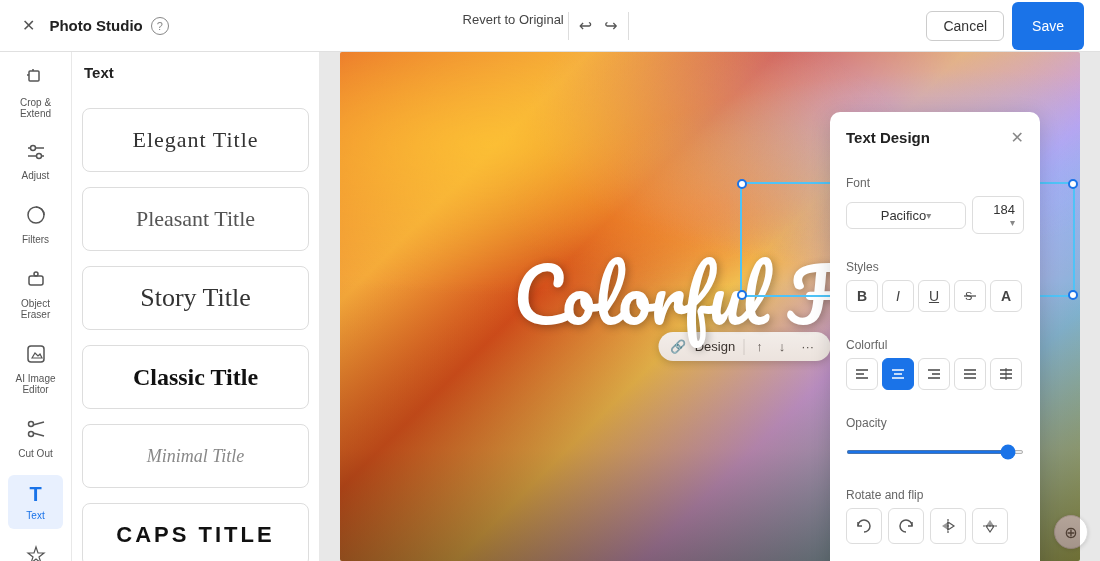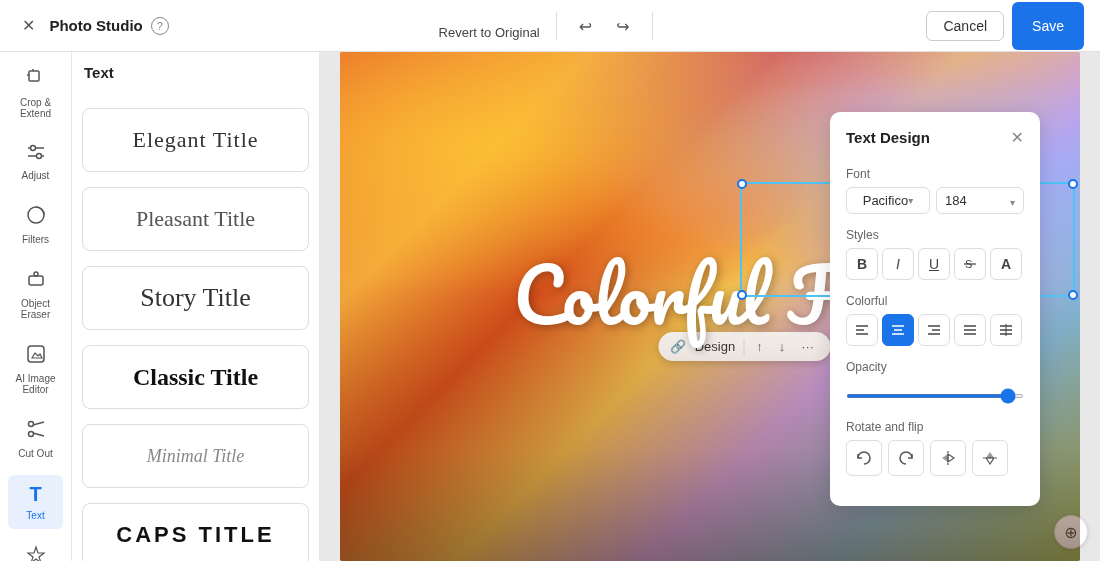--- a/index.html
+++ b/index.html
@@ -5,21 +5,21 @@
     * { box-sizing: border-box; margin: 0; padding: 0; }
     body { font-family: -apple-system, BlinkMacSystemFont, 'Segoe UI', sans-serif; background: #f0f0f0; width: 1100px; height: 561px; overflow: hidden; }
 
     
     .topbar {
       display: flex; align-items: center; justify-content: space-between;
       height: 52px; background: #fff; border-bottom: 1px solid #e0e0e0;
       padding: 0 16px; position: fixed; top: 0; left: 0; right: 0; z-index: 100;
     }
     .topbar-left { display: flex; align-items: center; gap: 8px; }
-    .topbar-center { display: flex; align-items: flex-end; gap: 12px; }
+    .topbar-center { display: flex; align-items: flex-start; }
     .topbar-right { display: flex; align-items: center; gap: 8px; }
     .app-title { font-weight: 600; font-size: 15px; color: #222; }
     .help-icon { width: 18px; height: 18px; border-radius: 50%; border: 1.5px solid #888; display: flex; align-items: center; justify-content: center; font-size: 11px; color: #888; cursor: pointer; }
     .revert-btn { font-size: 13px; color: #444; background: none; border: none; cursor: pointer; }
     .icon-btn { background: none; border: none; cursor: pointer; padding: 4px 6px; color: #555; font-size: 16px; border-radius: 4px; }
     .cancel-btn { background: none; border: 1px solid #ccc; border-radius: 6px; padding: 6px 16px; font-size: 14px; color: #333; cursor: pointer; }
     .save-btn { background: #1a73e8; border: none; border-radius: 6px; padding: 16px 20px; font-size: 14px; color: #fff; cursor: pointer; font-weight: 500; }
     .divider-v { width: 1px; height: 28px; background: #ddd; margin: 0 4px; }
 
     
@@ -99,38 +99,38 @@
 
     
     .float-panel {
       position: absolute; right: 60px; top: 60px;
       width: 210px; background: #fff; border-radius: 10px;
       box-shadow: 0 4px 20px rgba(0,0,0,0.15); padding: 16px;
       z-index: 50;
     }
     .float-panel-header {
       display: flex; align-items: center; justify-content: space-between;
-      margin-bottom: 20px;
+      margin-bottom: 29px;
     }
     .float-panel-title { font-size: 15px; font-weight: 600; color: #222; }
     .float-panel-close { background: none; border: none; cursor: pointer; color: #888; font-size: 16px; }
 
-    .fp-section { margin-bottom: 14px; }
+    .fp-section { margin-bottom: 26px; }
     .fp-label { font-size: 12px; color: #666; margin-bottom: 6px; }
     .fp-row { display: flex; align-items: center; gap: 6px; }
 
     .font-select {
       flex: 1; border: 1px solid #ddd; border-radius: 6px;
       padding: 5px 8px; font-size: 13px; color: #333;
       display: flex; align-items: center; justify-content: center; cursor: pointer;
     }
     .size-select {
-      width: 88px; border: 1px solid #ddd; border-radius: 6px;
+      width: 52px; border: 1px solid #ddd; border-radius: 6px;
       padding: 5px 8px; font-size: 13px; color: #333;
-      display: flex; align-items: flex-end; justify-content: space-between; cursor: pointer;
+      display: flex; align-items: flex-end; justify-content: space-between; cursor: pointer; flex-direction: column;
     }
     .chevron-down { font-size: 10px; color: #888; }
 
     .style-btns { display: flex; gap: 4px; }
     .style-btn {
       width: 32px; height: 32px; border: 1px solid #ddd; border-radius: 6px;
       background: #fff; cursor: pointer; display: flex; align-items: center; justify-content: center;
       font-size: 14px; color: #444;
     }
 

